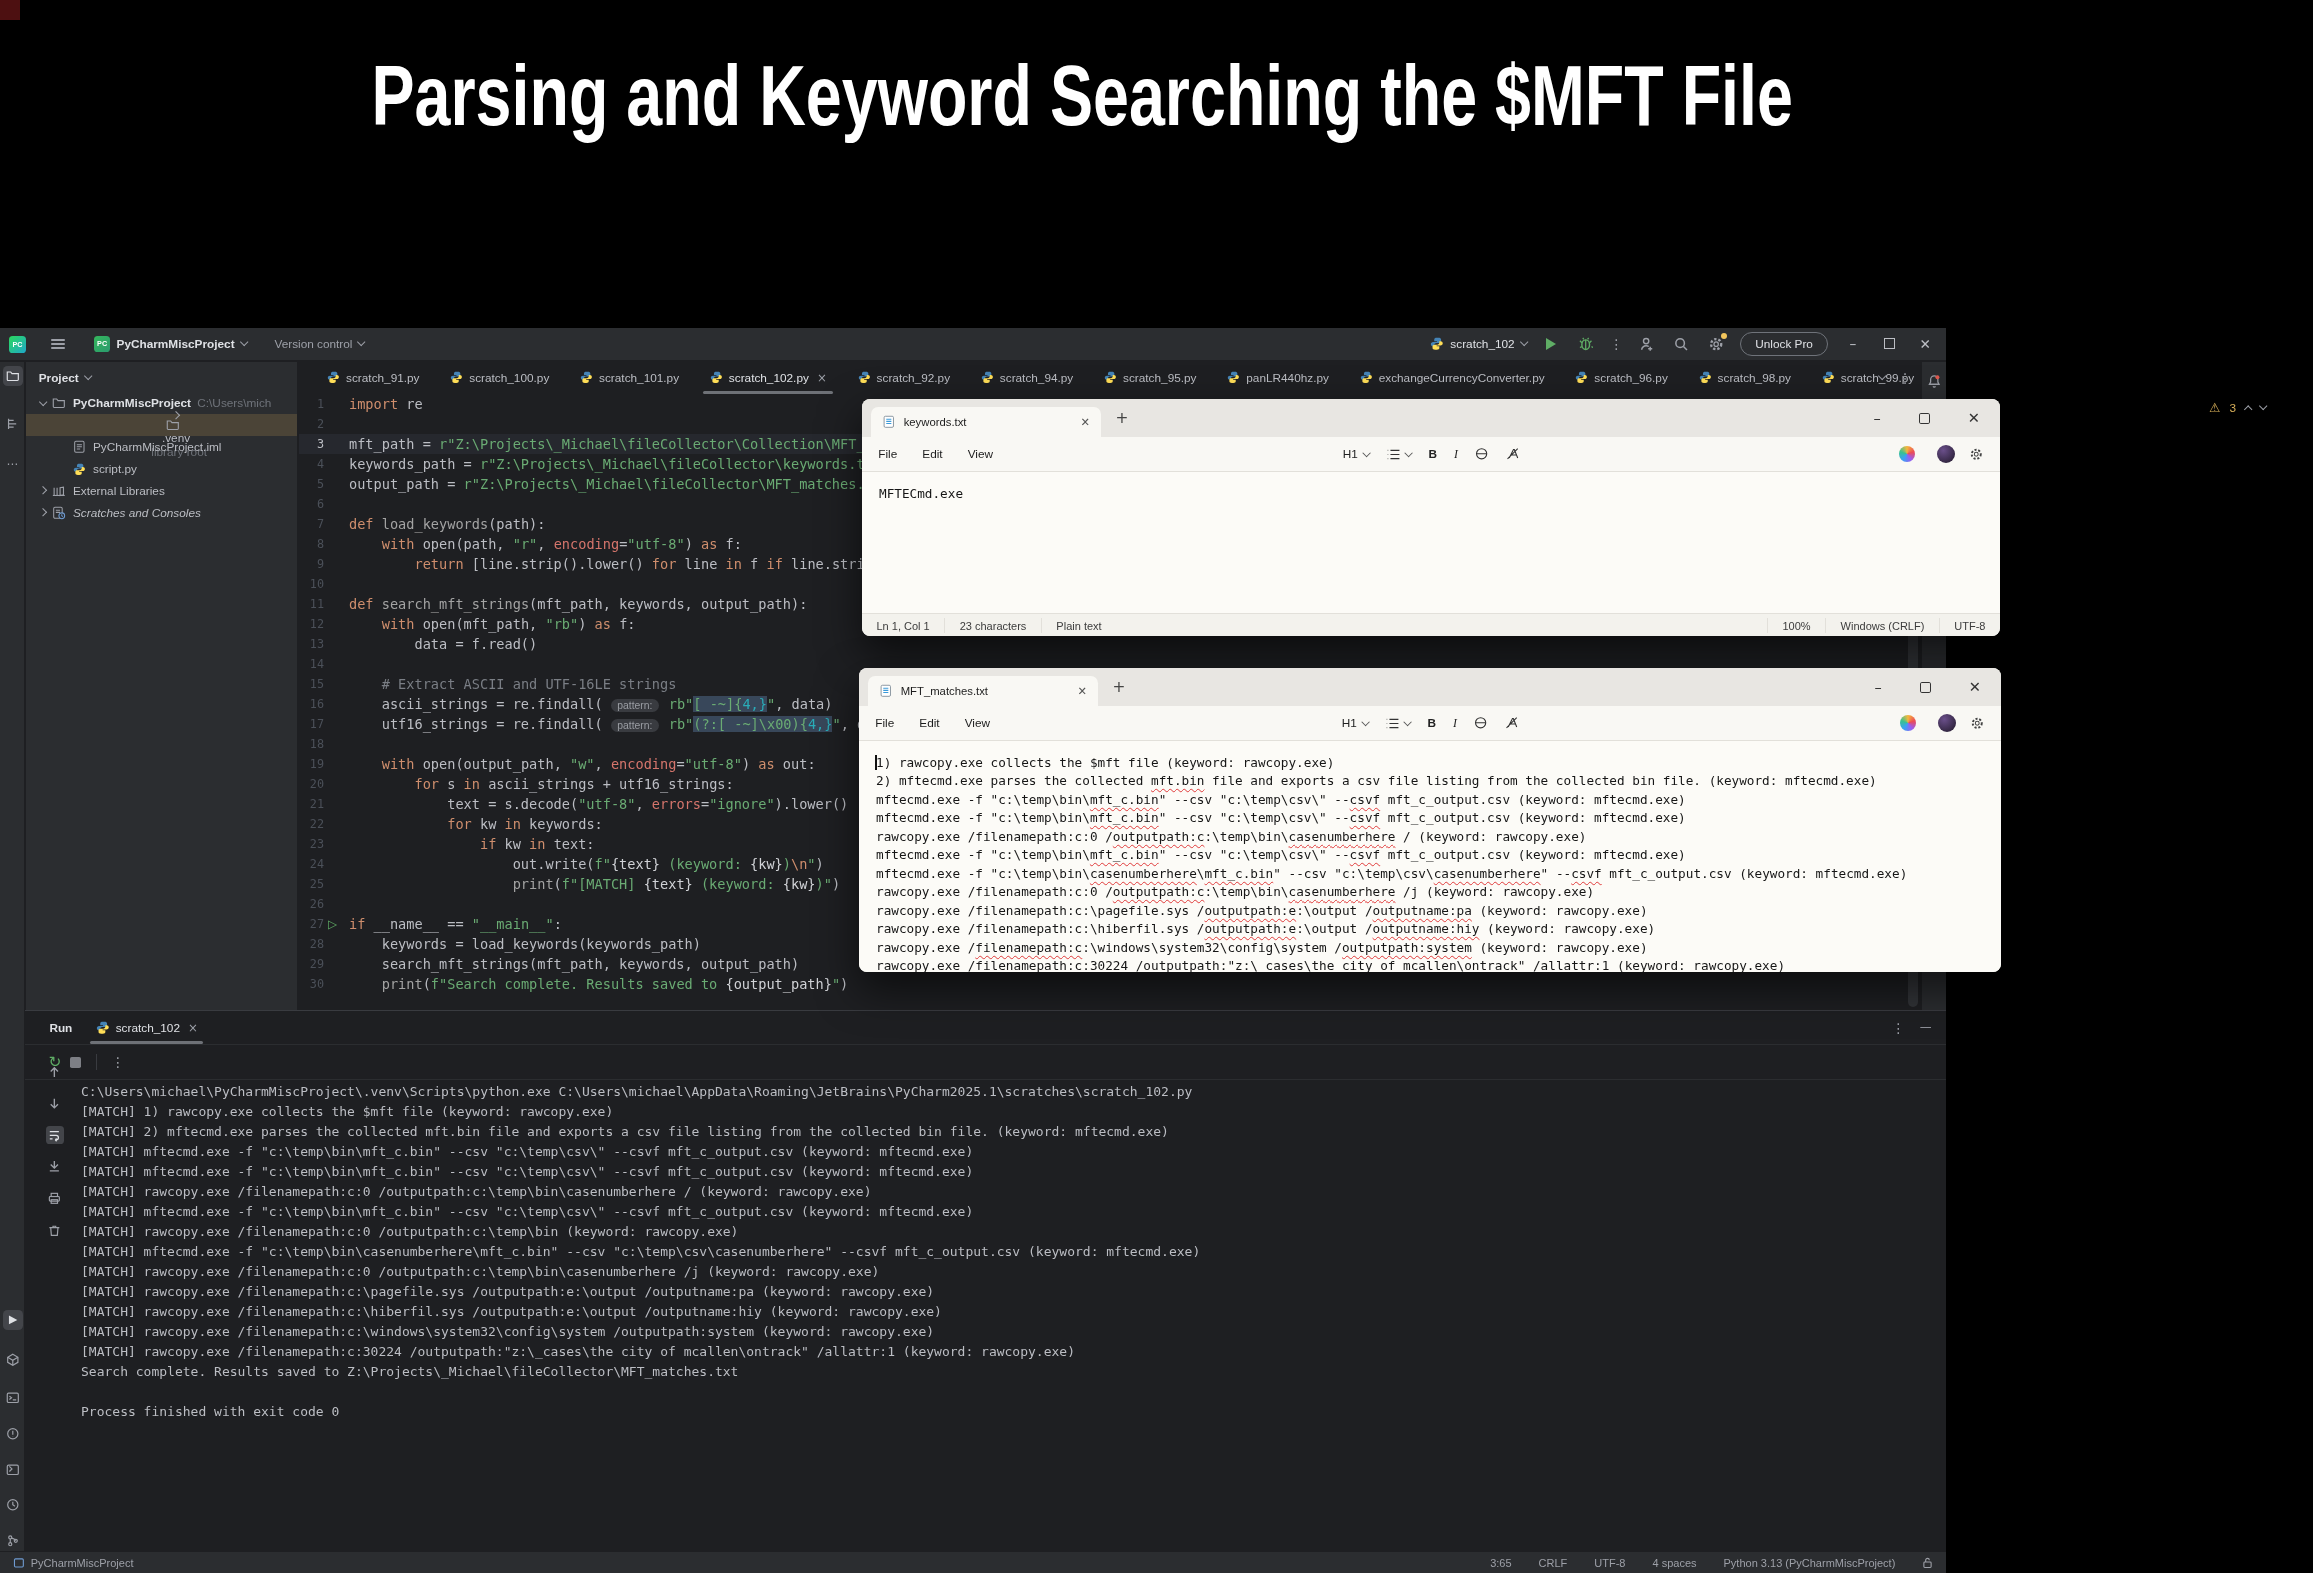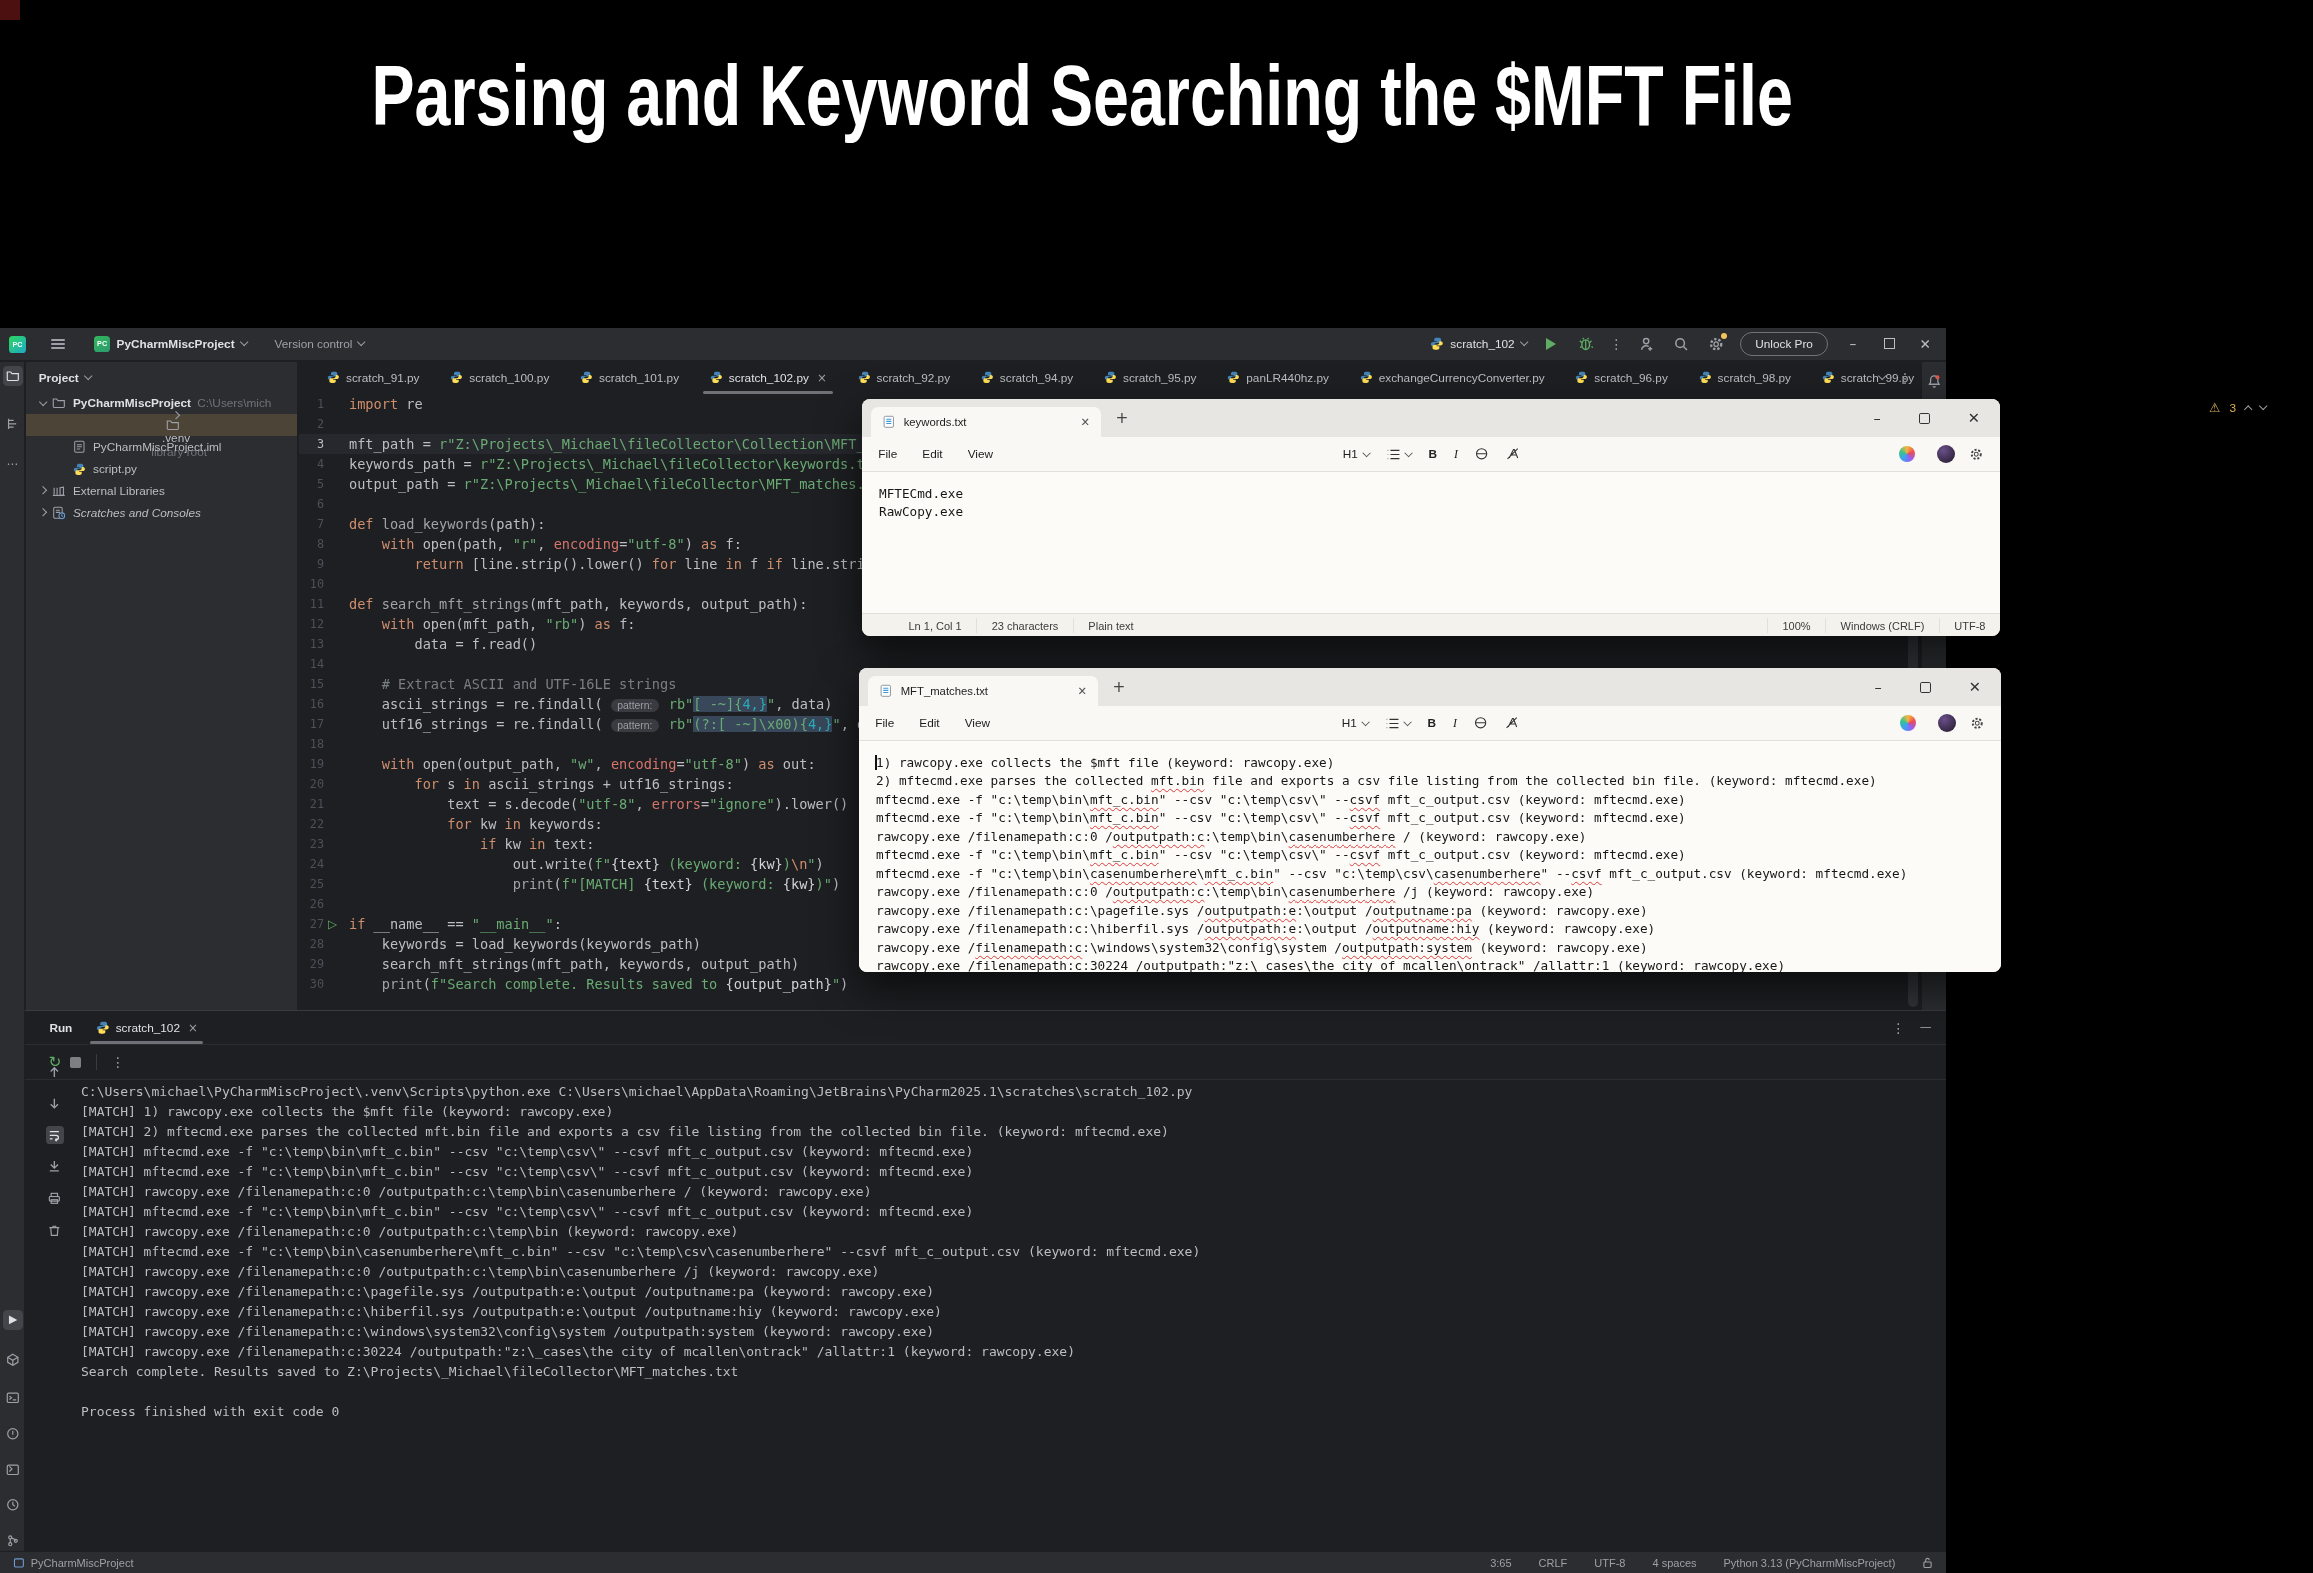--- a/index.html
+++ b/index.html
@@ -127,21 +127,21 @@
   .np-format .bold{font-weight:700;}
   .np-format .italic{font-style:italic;font-family:"Liberation Serif",serif;}
   .np-right{margin-left:auto;display:flex;align-items:center;gap:14.5px;}
   .copilot{width:16.3px;height:16.3px;border-radius:50%;background:conic-gradient(#f6b73c,#ec4c56,#9a5cf0,#3aa2f4,#39c28f,#f6b73c);}
   .npavatar{width:18px;height:18px;border-radius:50%;background:radial-gradient(circle at 35% 30%,#6a4f8a,#201828);}
   .np-body{position:relative;background:#fcfbf7;font-family:"DejaVu Sans Mono",monospace;font-size:12.7px;color:#161616;
       padding:12.7px 0 0 17px;box-sizing:border-box;overflow:hidden;}
   .np-line{height:18.5px;line-height:18.5px;white-space:pre;}
   .sq{text-decoration:underline;text-decoration-style:wavy;text-decoration-color:#e03a3a;text-decoration-thickness:0.9px;text-underline-offset:2.7px;}
   .np-caret{position:absolute;left:16.3px;top:13.6px;width:1.4px;height:15.4px;background:#111;}
-  .np-status{height:23.5px;background:#f3f2ed;border-top:0.9px solid #e2e0da;display:flex;align-items:center;font-size:11px;color:#3c3c3c;padding-left:32px;}
+  .np-status{height:23.5px;background:#f3f2ed;border-top:0.9px solid #e2e0da;display:flex;align-items:center;font-size:11px;color:#3c3c3c;}
   .np-status span{padding:0 14.5px;border-right:0.9px solid #e2e0da;height:15.4px;display:flex;align-items:center;}
   .np-status .nosep{border-right:none;}
   .np-status .push{margin-left:auto;border-right:none;}
   svg{display:block;}
 </style>
 </head>
 <body>
 
 <div class="screen">
 
@@ -672,21 +672,20 @@
         <span>
             <svg width="14.5" height="14.5" viewBox="0 0 18 18" fill="none">
               <circle cx="9" cy="9" r="5.6" stroke="#444" stroke-width="2.4" stroke-dasharray="2.6 2.1"></circle>
               <circle cx="9" cy="9" r="2.4" stroke="#444" stroke-width="1.3"></circle>
             </svg>
           </span>
       </span>
     </div>
     <div class="np-body" id="npBody1" style="height:141px">
         <div class="np-line"><span>MFTECmd.exe</span></div>
-        <div class="np-line"><span>RawCopy.exe</span></div>
       </div>
     <div class="np-status">
       <span>Ln 1, Col 1</span>
       <span>23 characters</span>
       <span class="nosep">Plain text</span>
       <span class="push" style="border-left:0.9px solid #e2e0da">100%</span>
       <span style="border-left:0.9px solid #e2e0da;border-right:none">Windows (CRLF)</span>
       <span style="border-left:0.9px solid #e2e0da;border-right:none">UTF-8</span>
     </div>
   </div>

